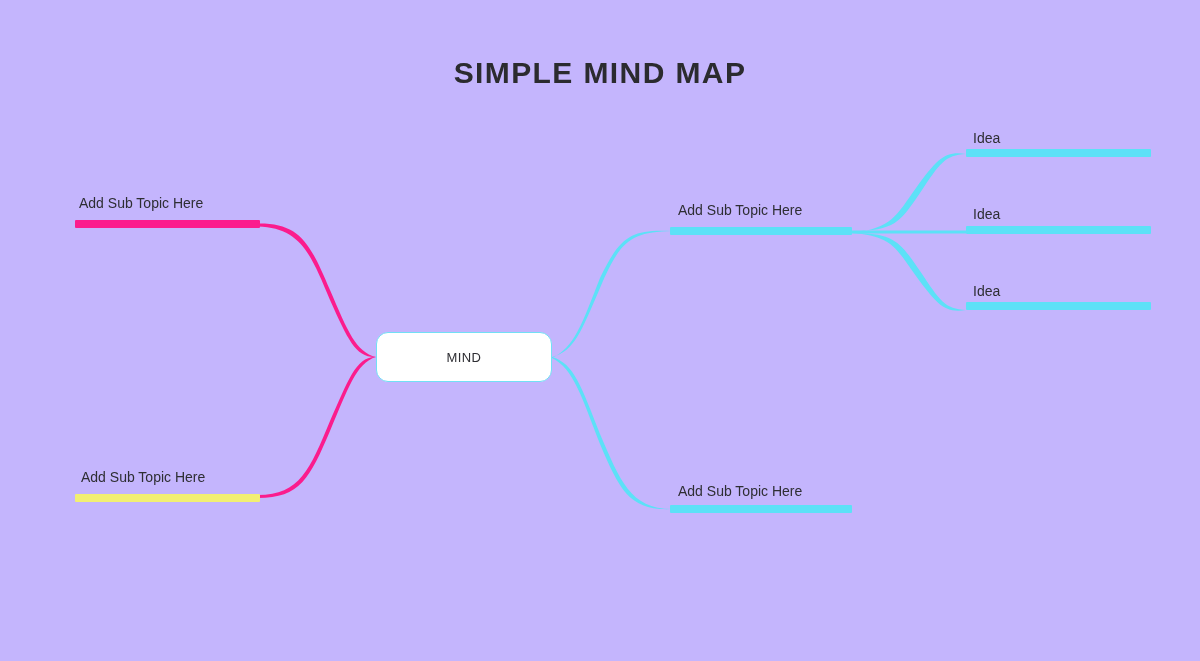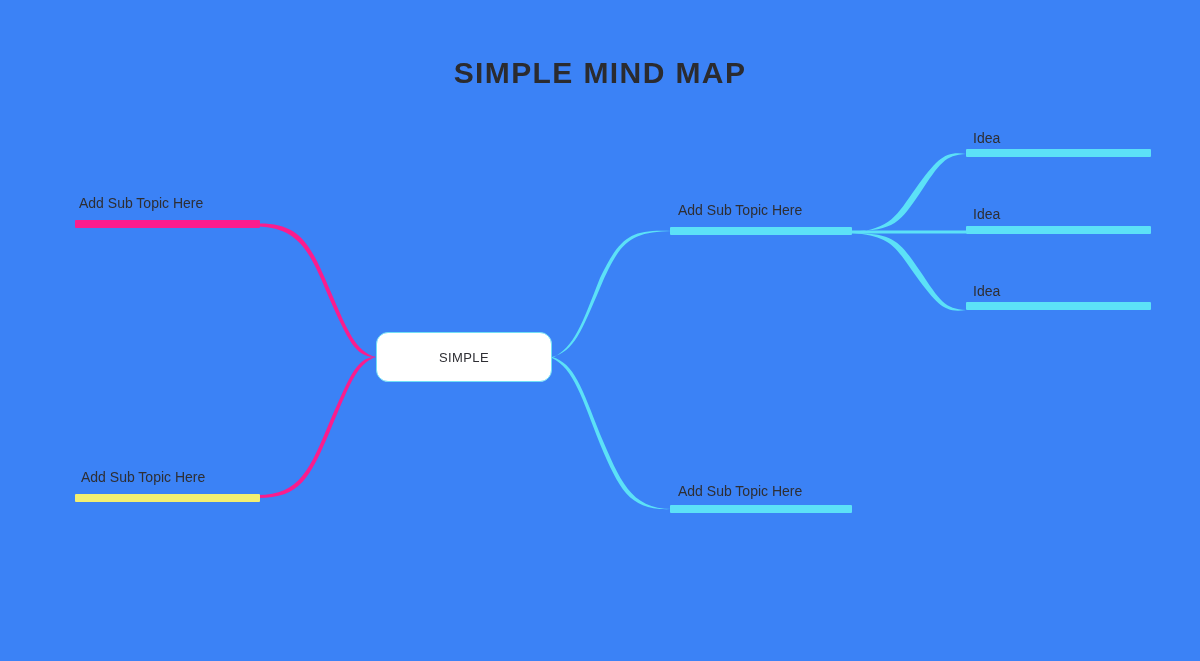--- a/index.html
+++ b/index.html
@@ -7,21 +7,21 @@
     padding: 0;
     background: #ffffff;
   }
   body {
     font-family: "Liberation Sans", sans-serif;
   }
   #canvas {
     position: relative;
     width: 1200px;
     height: 661px;
-    background: #3b82f6;
+    background: #c4b5fd;
     overflow: hidden;
   }
   #title {
     position: absolute;
     left: 0;
     top: 56px;
     width: 1200px;
     text-align: center;
     font-size: 30px;
     font-weight: bold;
@@ -150,16 +150,16 @@
     <div class="node-label" style="left:973px; top:207px;">Idea</div>
     <div class="bar" style="left:966px; top:226px; width:185px; background:#5CE1F7;"></div>
   </div>
 
   <div class="node">
     <div class="node-label" style="left:973px; top:284px;">Idea</div>
     <div class="bar" style="left:966px; top:302px; width:185px; background:#5CE1F7;"></div>
   </div>
 
   <div id="center-node">
-    <span id="center-node-label">SIMPLE</span>
+    <span id="center-node-label">MIND</span>
   </div>
 
 </div>
 
 </body></html>

